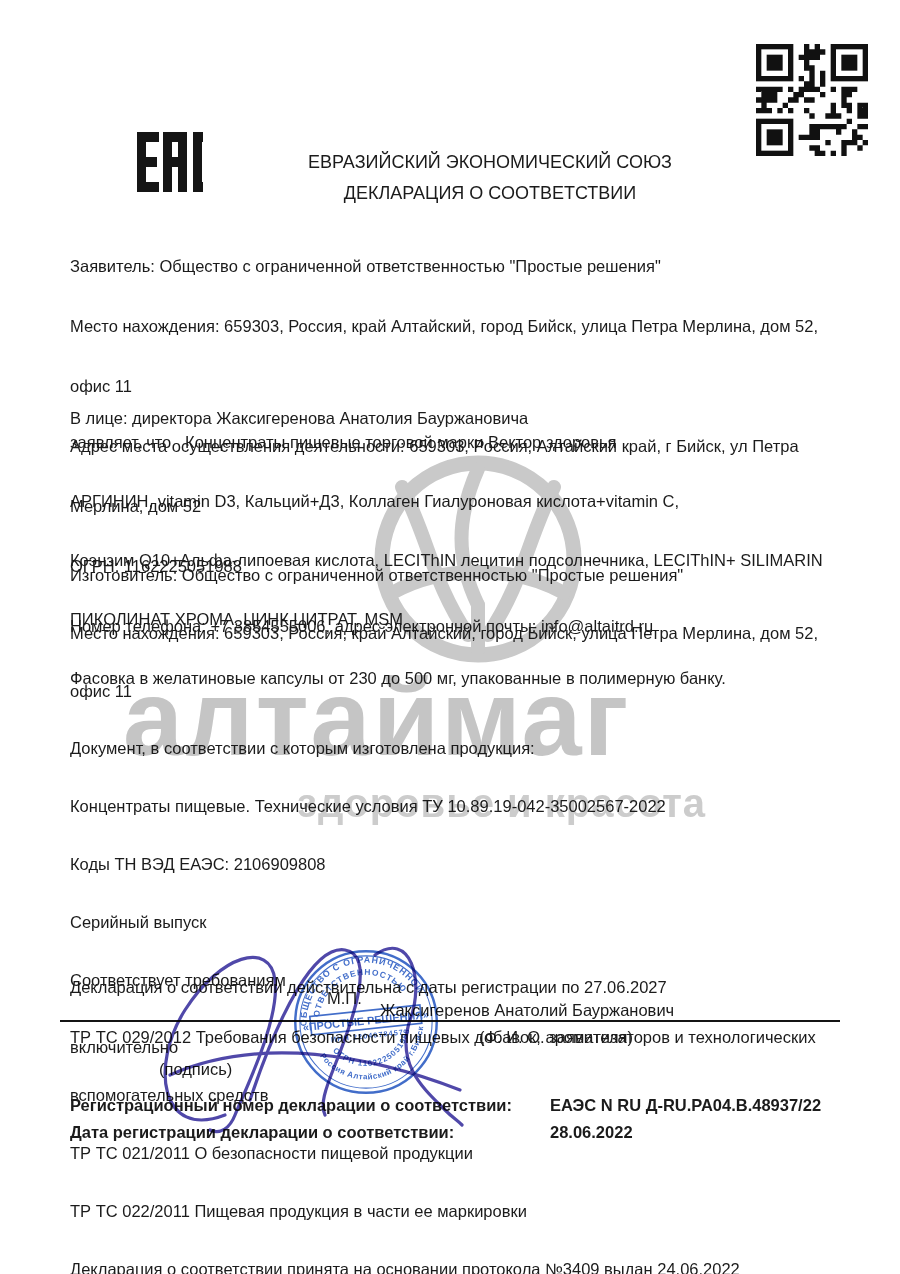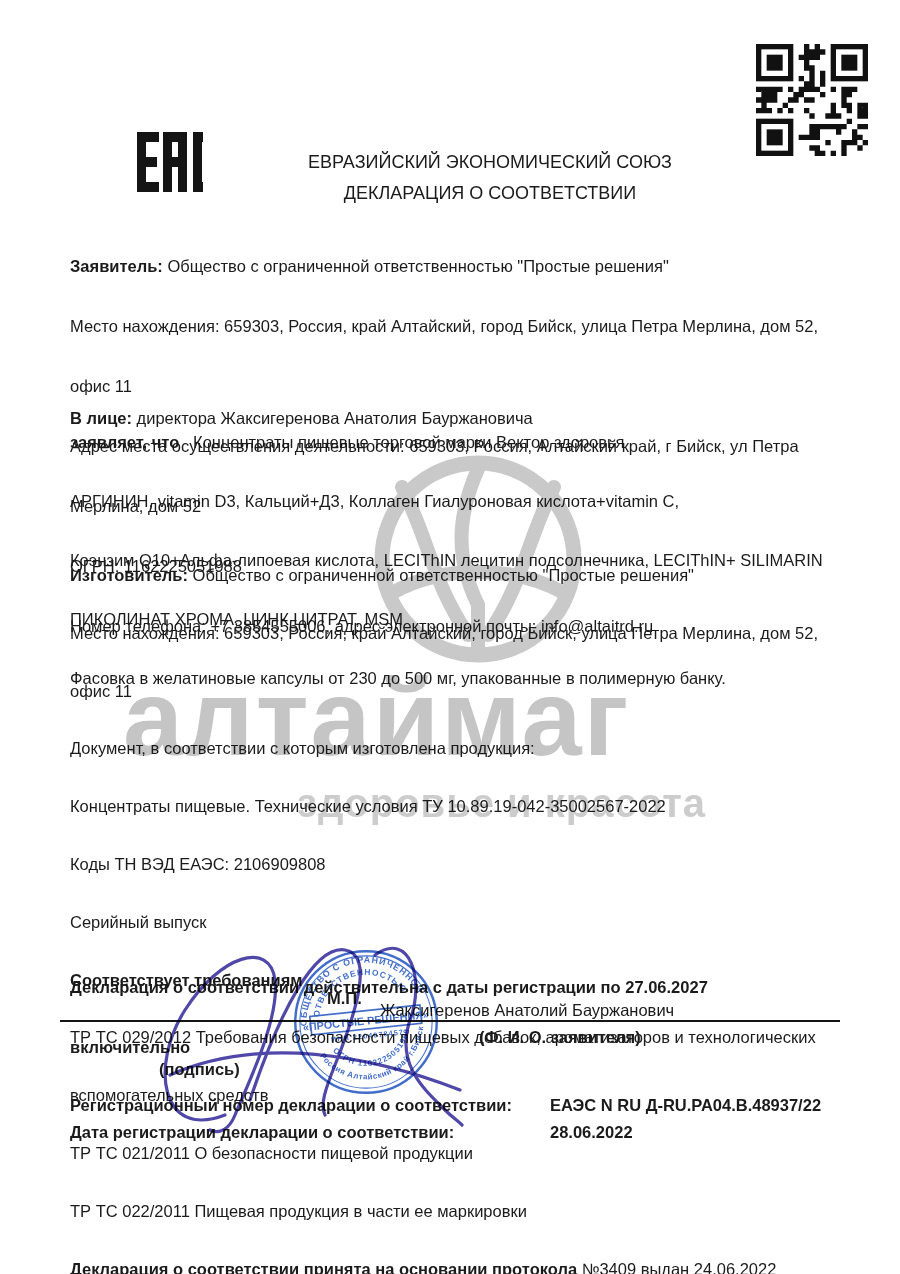--- a/index.html
+++ b/index.html
@@ -23,21 +23,21 @@
   .lay{position:absolute;z-index:2;}
   .hdr{
     left:100px;width:780px;text-align:center;font-weight:normal;font-size:18px;
     white-space:nowrap;
   }
   .blk{left:70px;font-size:16.5px;white-space:pre;}
   .blk .ln{display:block;}
   .lh22 .ln{height:22px;line-height:22px;}
   .lh21 .ln{height:21px;line-height:21px;}
   .lh198 .ln{height:19.8px;line-height:19.8px;}
-  .b{font-weight:bold;}
+  .b{font-weight:normal;}
   .sig-line{left:60px;top:1020px;width:780px;border-top:2px solid #141414;height:0;}
   .small-abs{font-size:16.5px;white-space:nowrap;}
   .regrow{left:70px;width:800px;font-size:16.5px;font-weight:bold;white-space:nowrap;}
   .regval{position:absolute;left:480px;top:0;}
   
   .ovl{position:absolute;z-index:3;mix-blend-mode:multiply;}
 </style>
 </head>
 <body>
 

